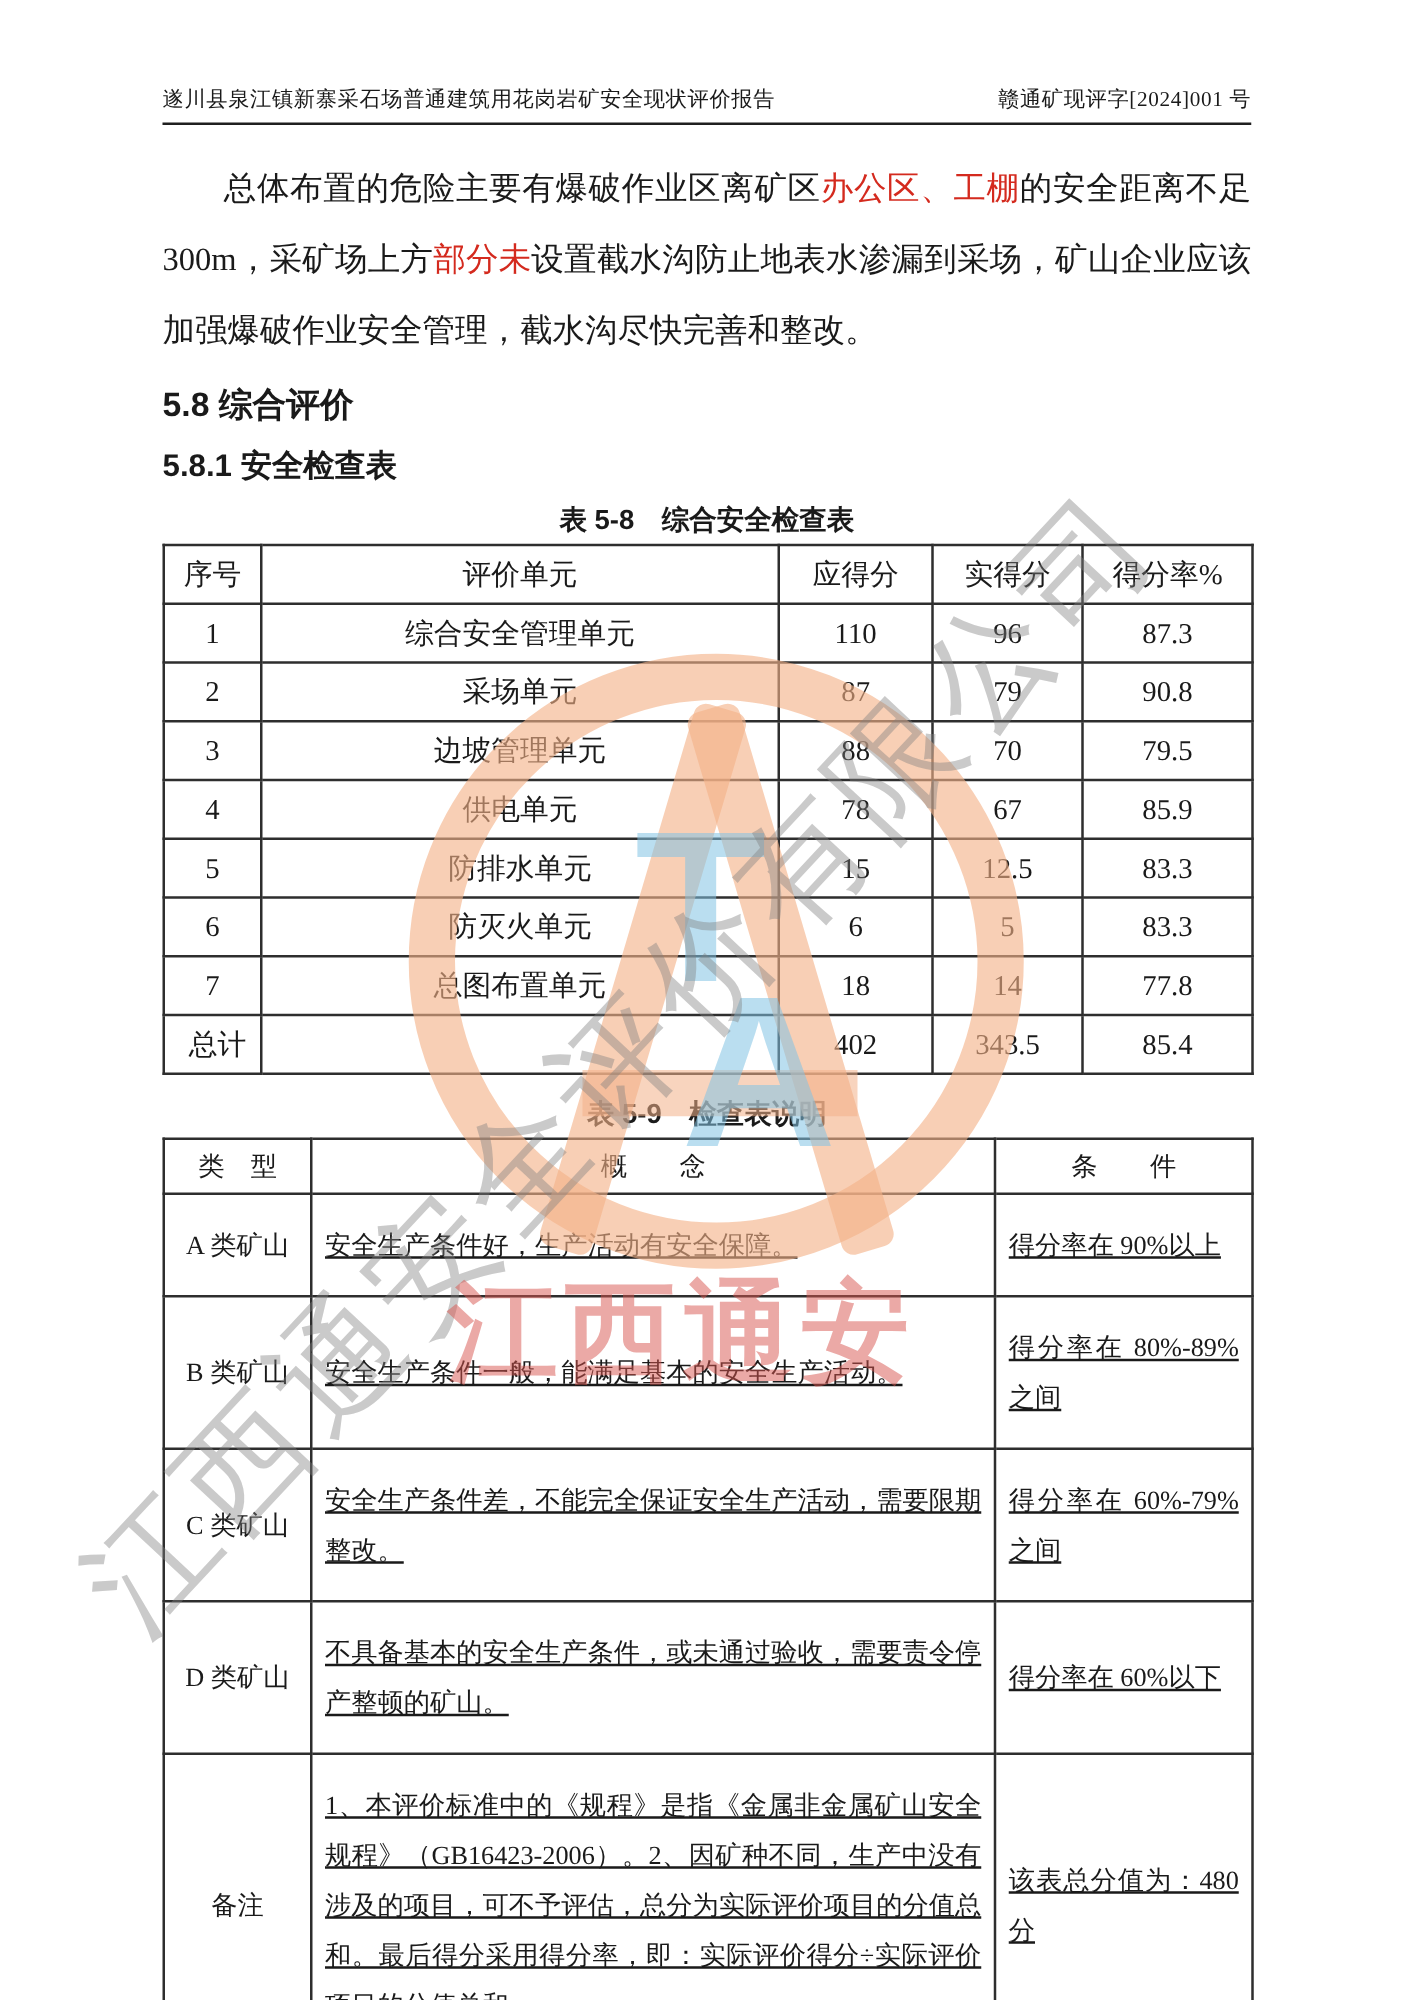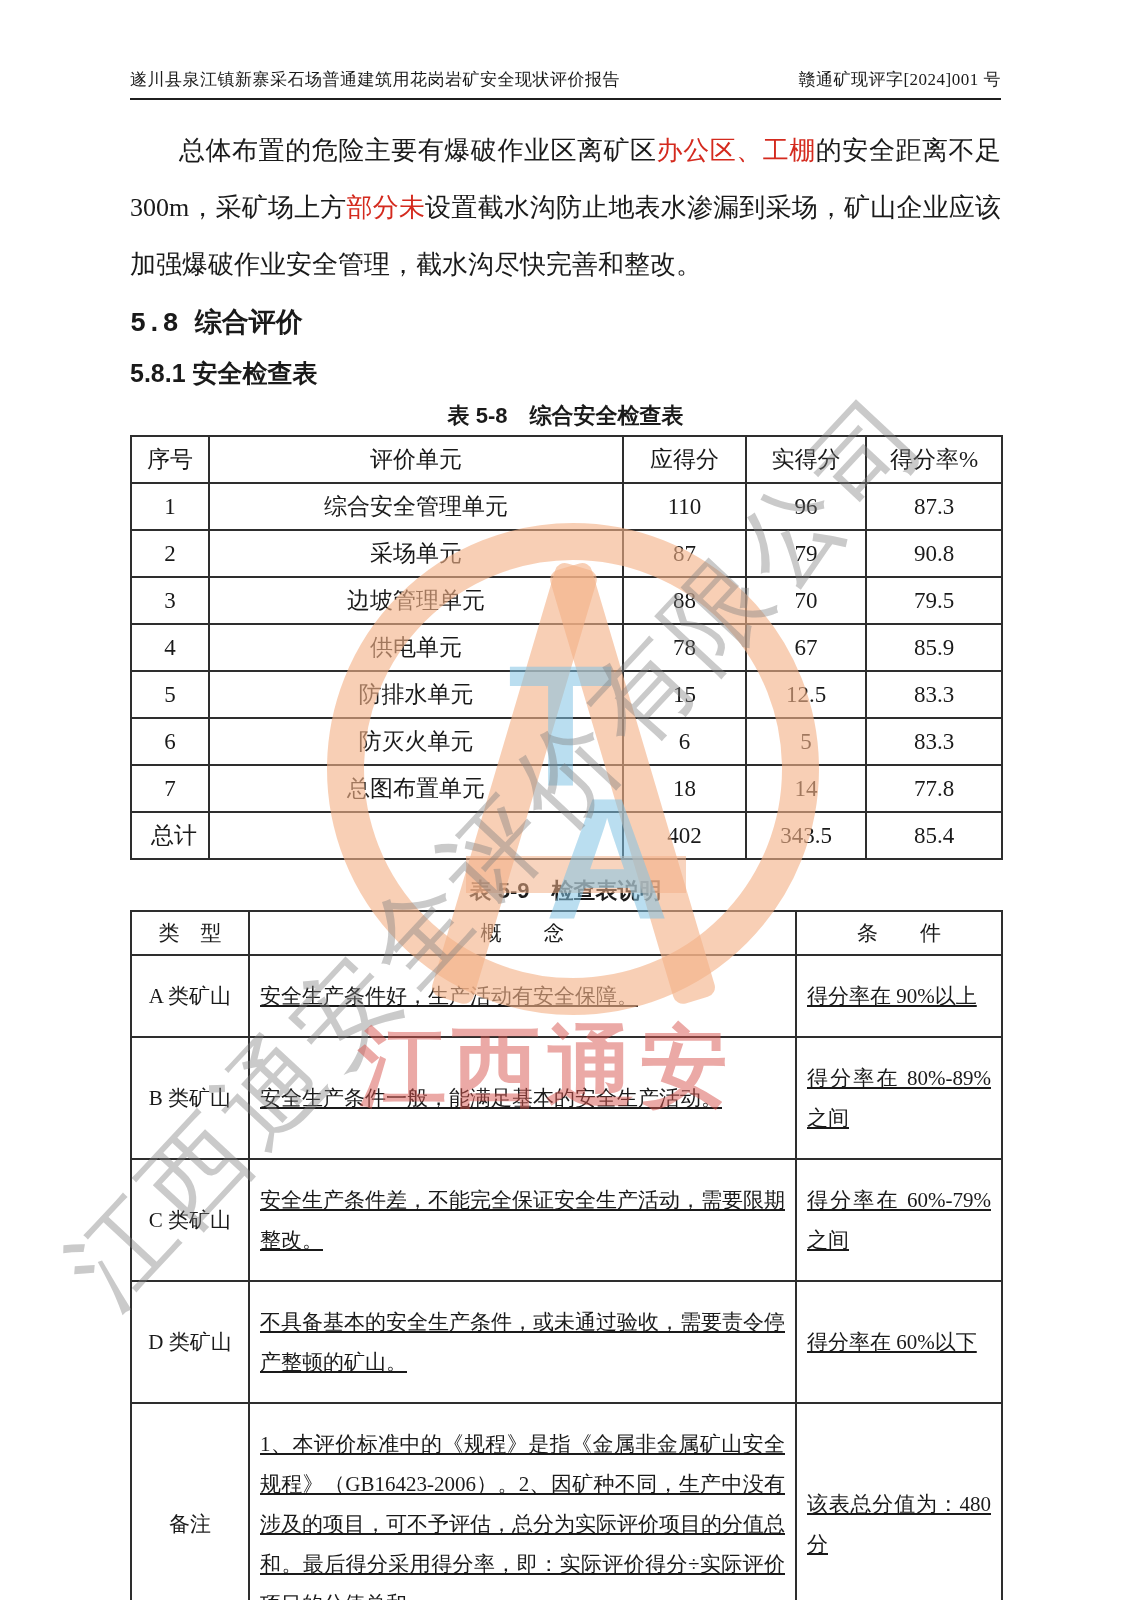--- a/index.html
+++ b/index.html
@@ -24,21 +24,21 @@
 
   
   .para{
     margin:22px 0 0 0;
     font-size:26px;line-height:57px;
     text-align:justify;text-indent:49px;
   }
   .red{color:#d42a1e;}
   h1.sec{
     margin:6px 0 0 0;font-size:27px;line-height:50px;font-weight:bold;
-    font-family:Liberation Mono, monospace;
+    font-family:Liberation Sans, sans-serif;
   }
   h2.sec{
     margin:0;font-size:25px;line-height:48px;font-weight:bold;
     font-family:"Liberation Sans","DejaVu Sans",sans-serif;
   }
   .para2{
     margin:2px 0 0 0;
     font-size:24.5px;line-height:54px;
     text-align:justify;text-indent:49px;
   }

